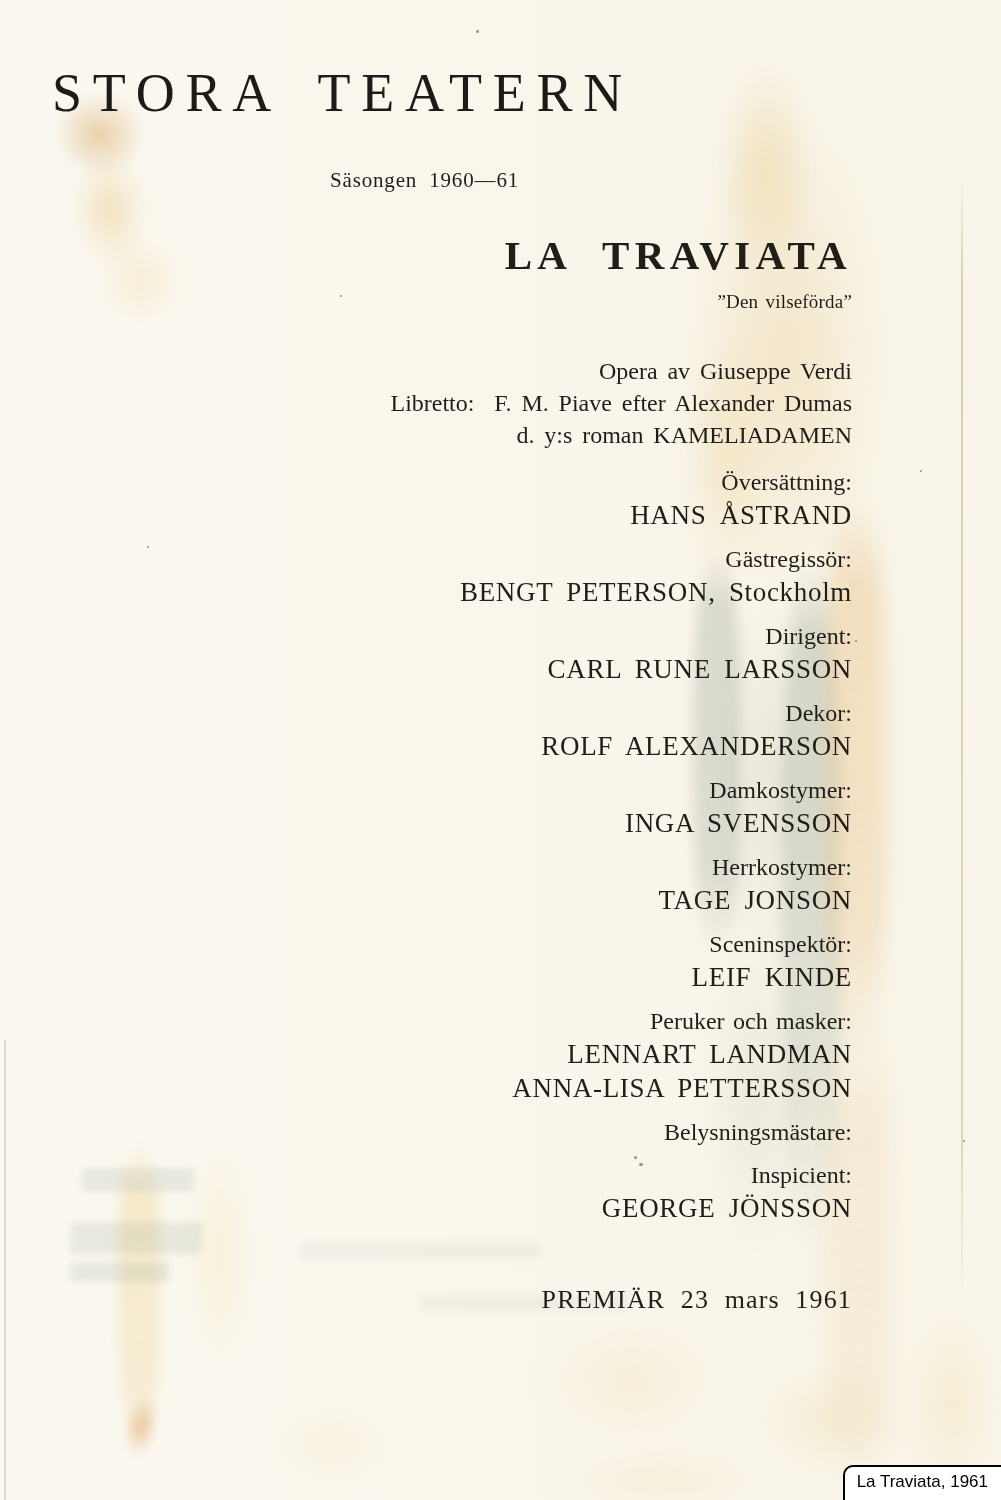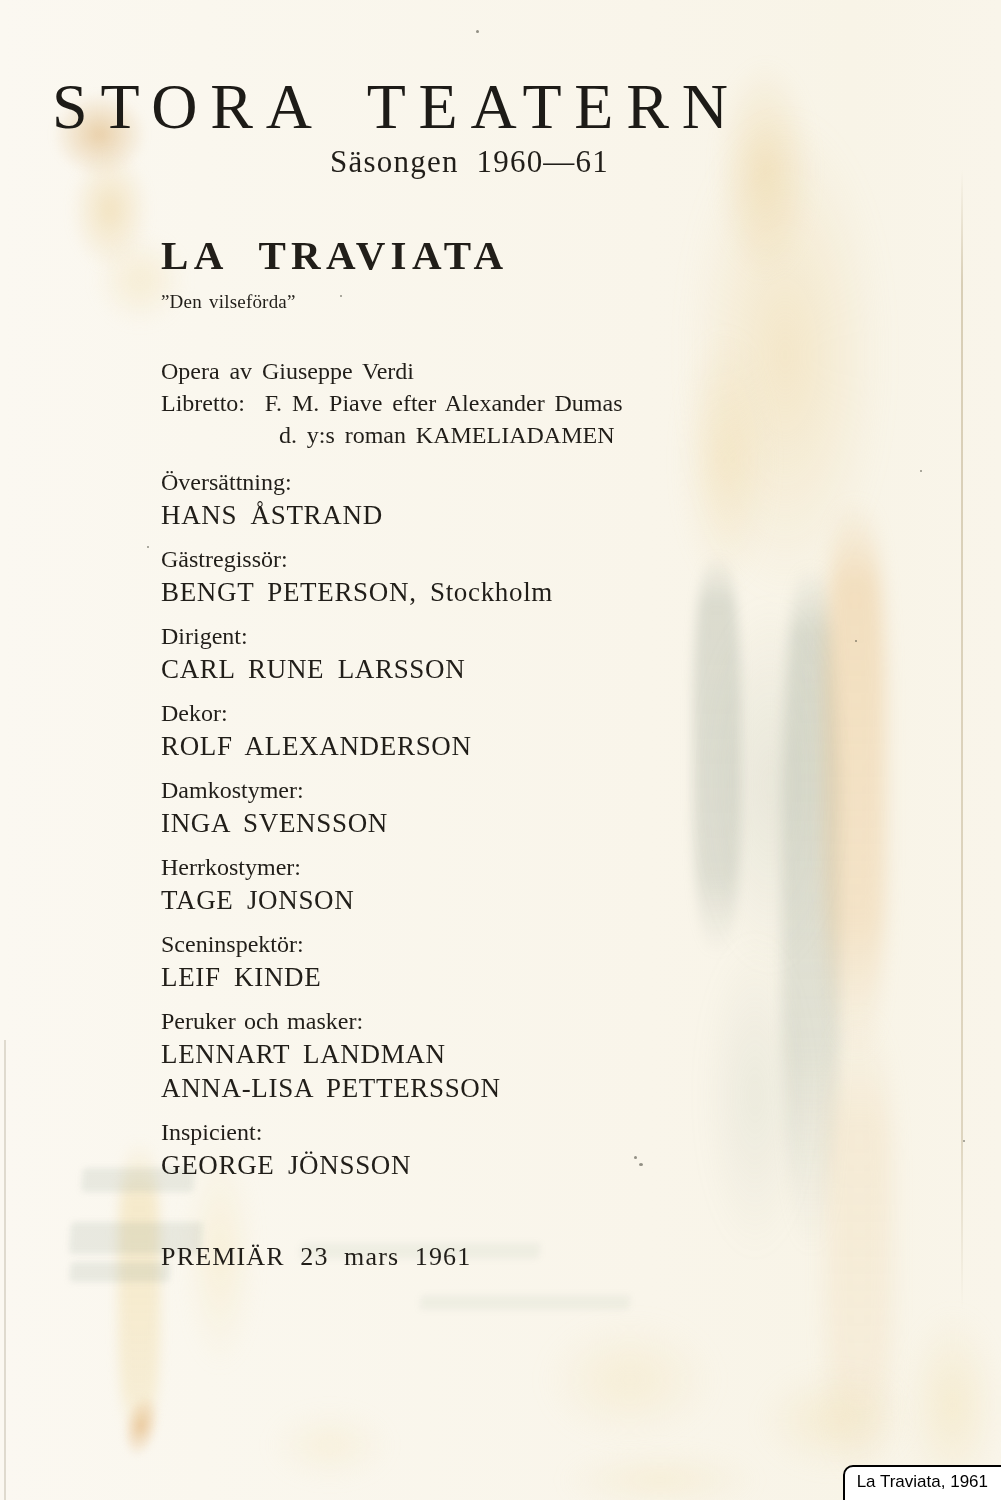--- a/index.html
+++ b/index.html
@@ -42,29 +42,29 @@
   .gh1{left:82px;top:1168px;width:112px;height:24px;}
   .gh2{left:70px;top:1222px;width:132px;height:32px;}
   .gh3{left:70px;top:1262px;width:100px;height:20px;}
   .gh4{left:300px;top:1243px;width:240px;height:16px;background:rgba(120,135,118,0.08);}
   .gh5{left:420px;top:1295px;width:210px;height:15px;background:rgba(120,135,118,0.08);}
   
   .speck{position:absolute;background:rgba(60,58,48,0.55);border-radius:50%;width:3px;height:3px;pointer-events:none;}
   
   .txt{position:relative;z-index:2;}
   .masthead-title{
-    position:absolute;left:52px;top:72px;
-    font-size:64px;line-height:1.1;letter-spacing:0.20em;word-spacing:0.28em;
+    position:absolute;left:52px;top:64px;
+    font-size:54px;line-height:1.1;letter-spacing:0.20em;word-spacing:0.28em;
     color:#1d1b17;white-space:nowrap;
   }
   .masthead-season{
-    position:absolute;left:330px;top:144px;
-    font-size:31px;letter-spacing:0.04em;word-spacing:0.28em;white-space:nowrap;
+    position:absolute;left:330px;top:168px;
+    font-size:21px;letter-spacing:0.04em;word-spacing:0.28em;white-space:nowrap;
   }
-  .main-col{position:absolute;left:161px;top:232px;width:660px;}
+  .main-col{position:absolute;left:192px;top:232px;width:660px;text-align:right;}
   .op-title{font-size:41px;font-weight:bold;letter-spacing:0.13em;word-spacing:0.42em;line-height:1.15;}
   .op-sub{font-size:19px;margin-top:12px;letter-spacing:0.01em;word-spacing:0.12em;}
   .work{margin-top:42px;font-size:24px;line-height:32px;word-spacing:0.16em;}
   .work .wl{white-space:pre;}
   .work .wl3{padding-left:118px;}
   .credits{margin-top:16px;}
   .credit{margin-bottom:12px;}
   .credit .label{font-size:24px;line-height:31px;word-spacing:0.1em;}
   .credit .name{font-size:27px;line-height:34px;letter-spacing:0.025em;word-spacing:0.22em;}
   .premiere{margin-top:60px;font-size:26px;letter-spacing:0.045em;word-spacing:0.3em;}
@@ -160,20 +160,21 @@
       <div class="credit">
         <div class="label">Sceninspektör:</div>
         <div class="name">LEIF KINDE</div>
       </div>
       <div class="credit">
         <div class="label">Peruker och masker:</div>
         <div class="name">LENNART LANDMAN</div>
         <div class="name">ANNA-LISA PETTERSSON</div>
       </div>
       <div class="credit">
+        <div class="label">Belysningsmästare:</div>
       </div>
       <div class="credit">
         <div class="label">Inspicient:</div>
         <div class="name">GEORGE JÖNSSON</div>
       </div>
     </div>
 
     <div class="premiere">PREMIÄR 23 mars 1961</div>
   </div>
 

